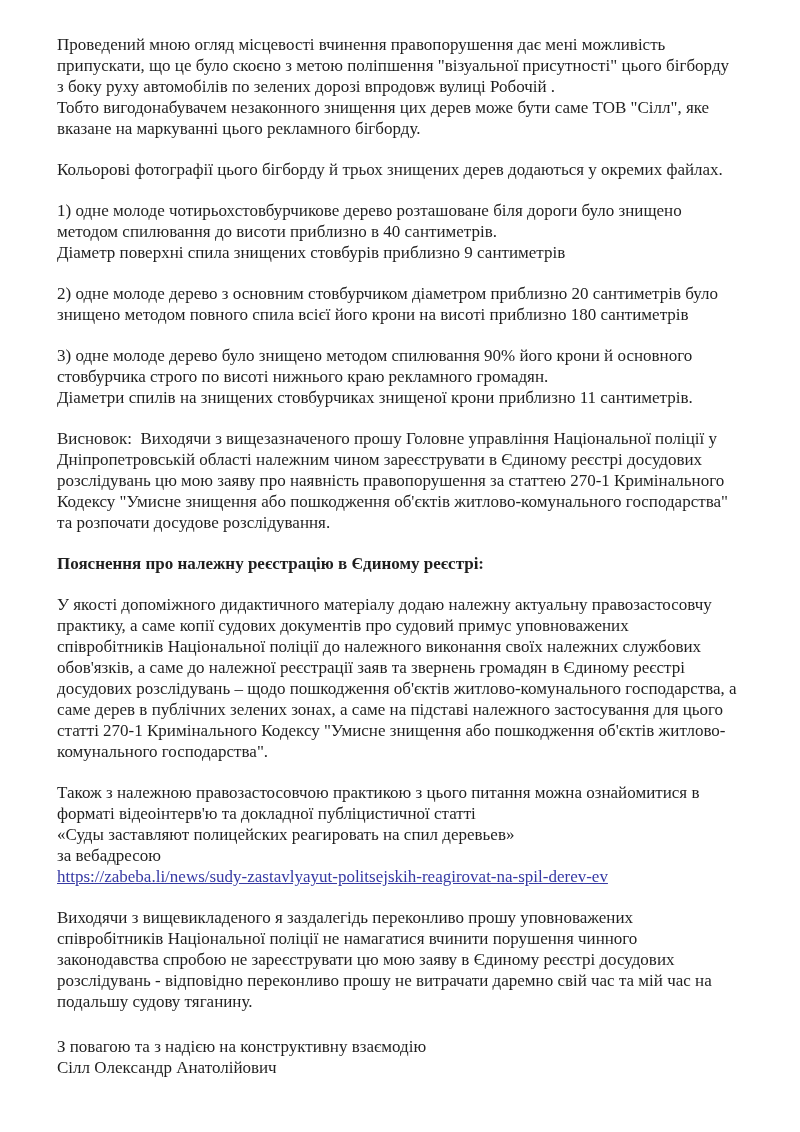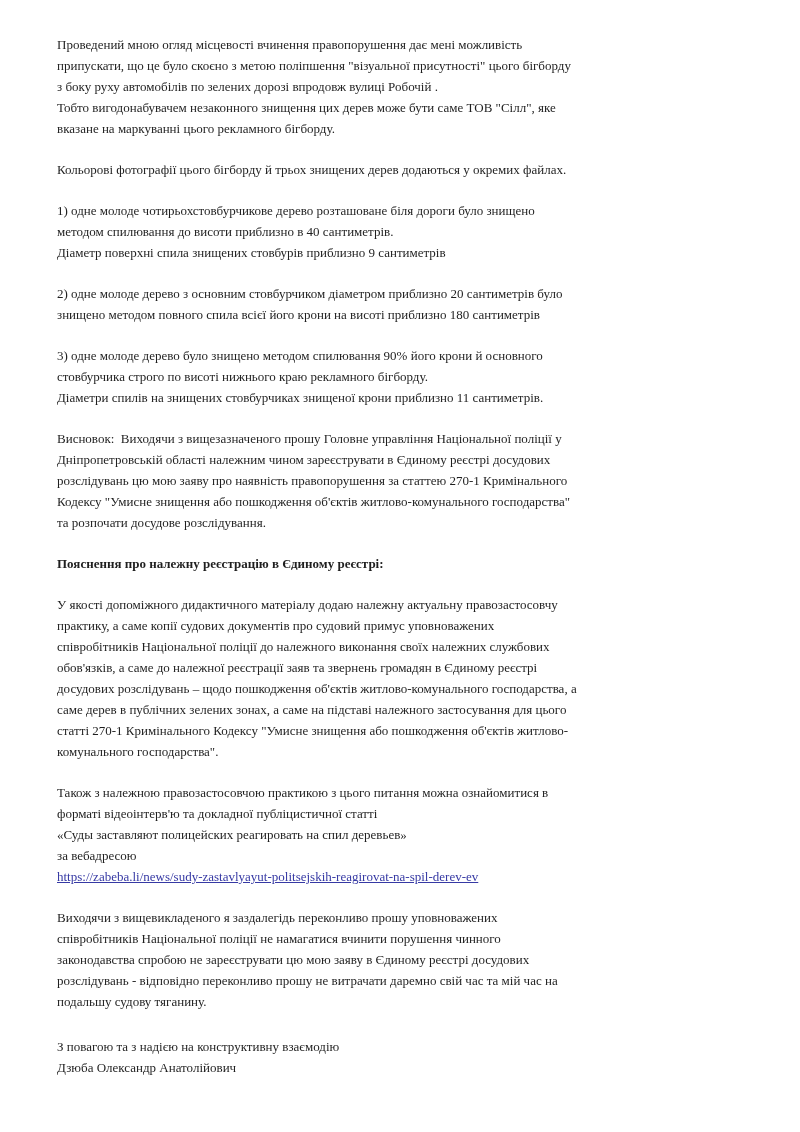--- a/index.html
+++ b/index.html
@@ -15,21 +15,21 @@
   .page {
     width: 800px;
     height: 1132px;
     background: var(--page-bg, #ffffff);
     box-sizing: border-box;
   }
   .doc {
     box-sizing: border-box;
     padding: 34px 38px 0 57px;
     font-family: "Liberation Serif", "DejaVu Serif", serif;
-    font-size: 13px;
+    font-size: 17px;
     line-height: 21px;
     color: var(--text-color, #1f1f1f);
   }
   .block {
     margin: 0 0 20px 0;
   }
   .block:last-child {
     margin-bottom: 0;
     margin-top: 24px;
   }
@@ -66,21 +66,21 @@
         <div class="line">1) одне молоде чотирьохстовбурчикове дерево розташоване біля дороги було знищено</div>
         <div class="line">методом спилювання до висоти приблизно в 40 сантиметрів.</div>
         <div class="line">Діаметр поверхні спила знищених стовбурів приблизно 9 сантиметрів</div>
       </div>
       <div class="block paragraph">
         <div class="line">2) одне молоде дерево з основним стовбурчиком діаметром приблизно 20 сантиметрів було</div>
         <div class="line">знищено методом повного спила всієї його крони на висоті приблизно 180 сантиметрів</div>
       </div>
       <div class="block paragraph">
         <div class="line">3) одне молоде дерево було знищено методом спилювання 90% його крони й основного</div>
-        <div class="line">стовбурчика строго по висоті нижнього краю рекламного бігборду.</div>
+        <div class="line">стовбурчика строго по висоті нижнього краю рекламного громадян.</div>
         <div class="line">Діаметри спилів на знищених стовбурчиках знищеної крони приблизно 11 сантиметрів.</div>
       </div>
       <div class="block paragraph">
         <div class="line"><span class="bold-lead">Висновок:</span>  Виходячи з вищезазначеного прошу Головне управління Національної поліції у</div>
         <div class="line">Дніпропетровській області належним чином зареєструвати в Єдиному реєстрі досудових</div>
         <div class="line">розслідувань цю мою заяву про наявність правопорушення за статтею 270-1 Кримінального</div>
         <div class="line">Кодексу "Умисне знищення або пошкодження об'єктів житлово-комунального господарства"</div>
         <div class="line">та розпочати досудове розслідування.</div>
       </div>
       <div class="block heading">
@@ -105,16 +105,16 @@
       </div>
       <div class="block paragraph">
         <div class="line">Виходячи з вищевикладеного я заздалегідь переконливо прошу уповноважених</div>
         <div class="line">співробітників Національної поліції не намагатися вчинити порушення чинного</div>
         <div class="line">законодавства спробою не зареєструвати цю мою заяву в Єдиному реєстрі досудових</div>
         <div class="line">розслідувань - відповідно переконливо прошу не витрачати даремно свій час та мій час на</div>
         <div class="line">подальшу судову тяганину.</div>
       </div>
       <div class="block paragraph">
         <div class="line">З повагою та з надією на конструктивну взаємодію</div>
-        <div class="line">Дзюба Олександр Анатолійович</div>
+        <div class="line">Сілл Олександр Анатолійович</div>
       </div>
     </div>
 </div>
 
 </body></html>

